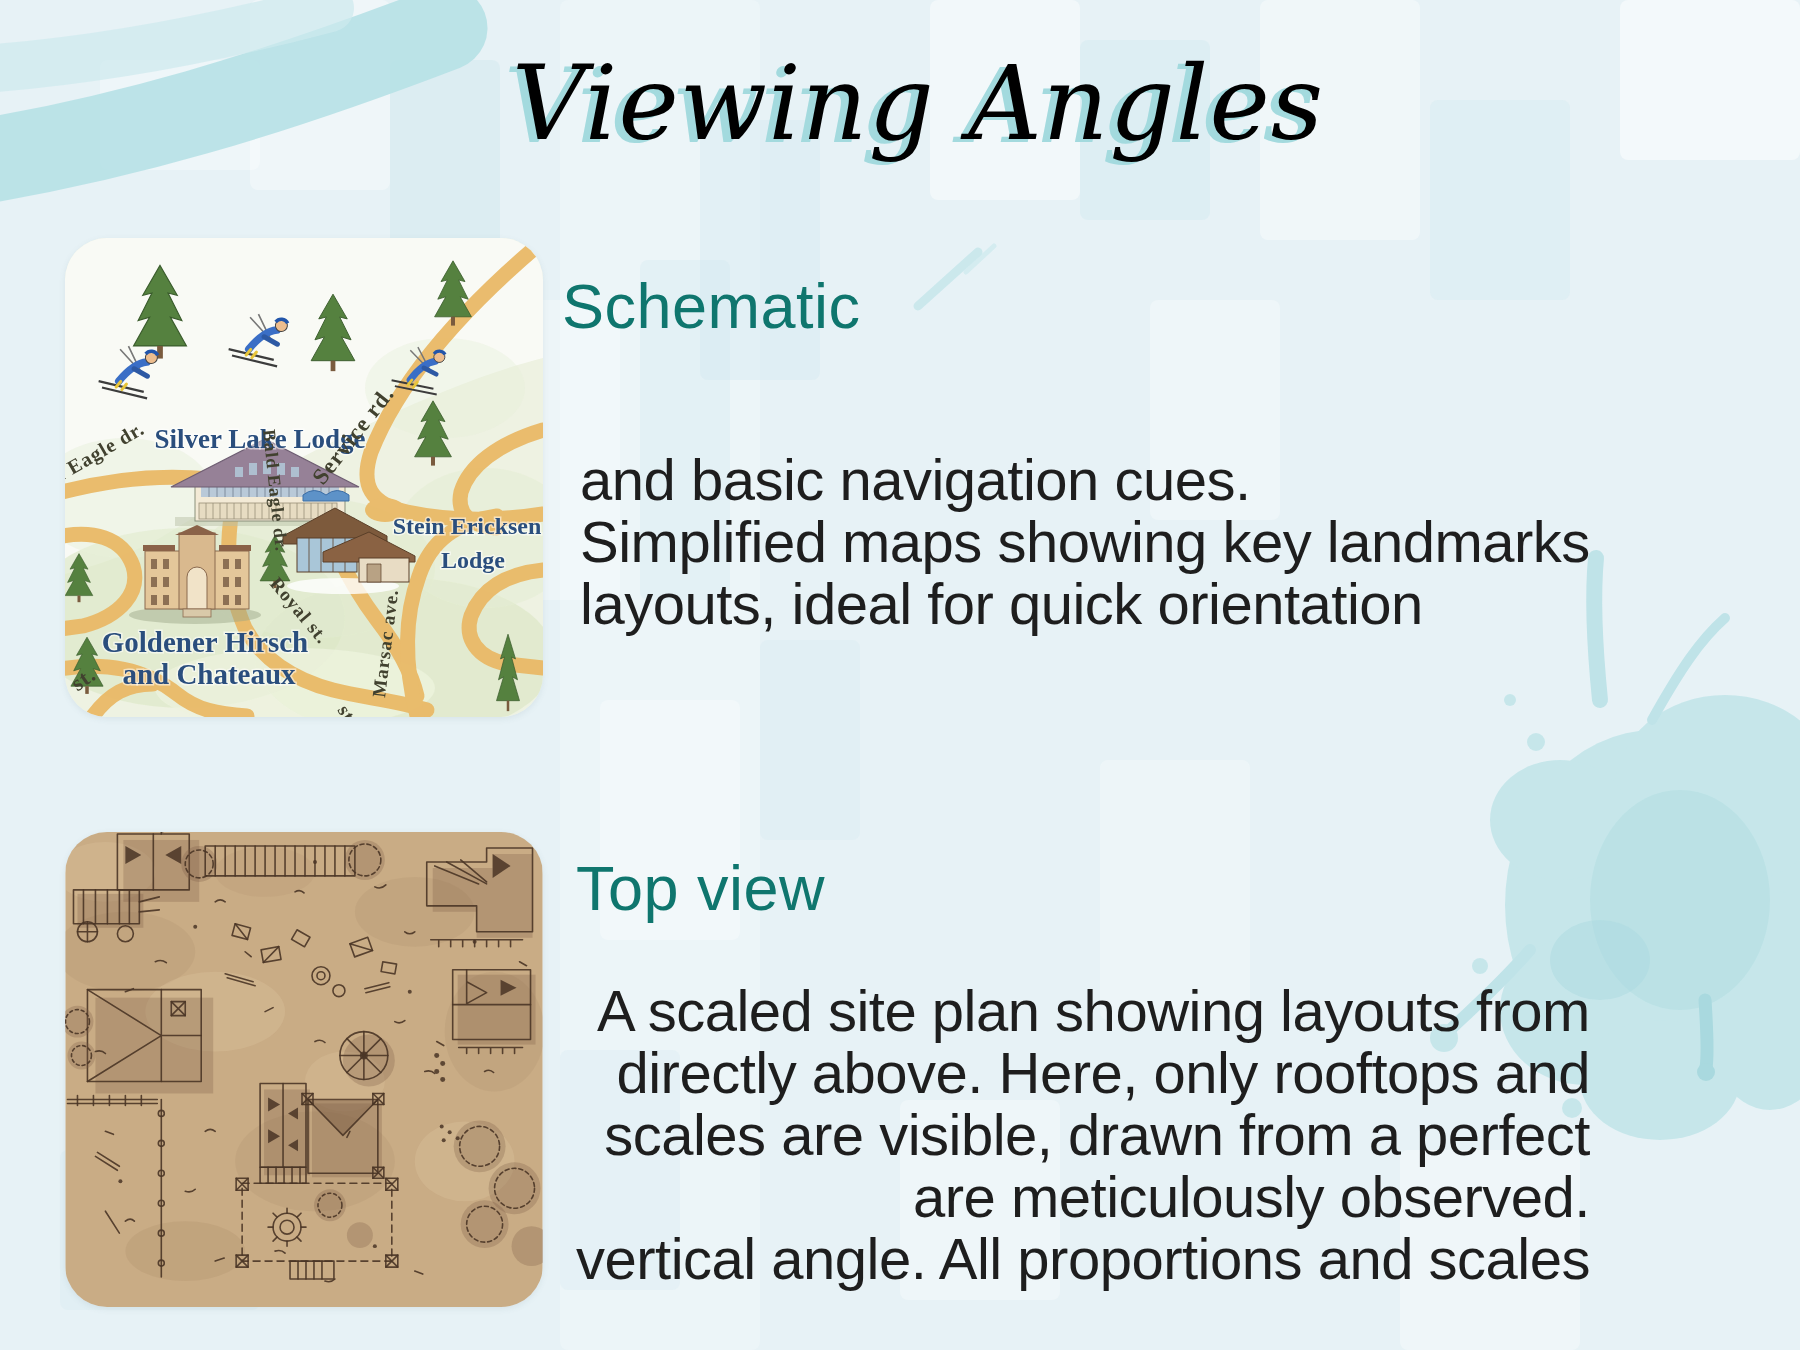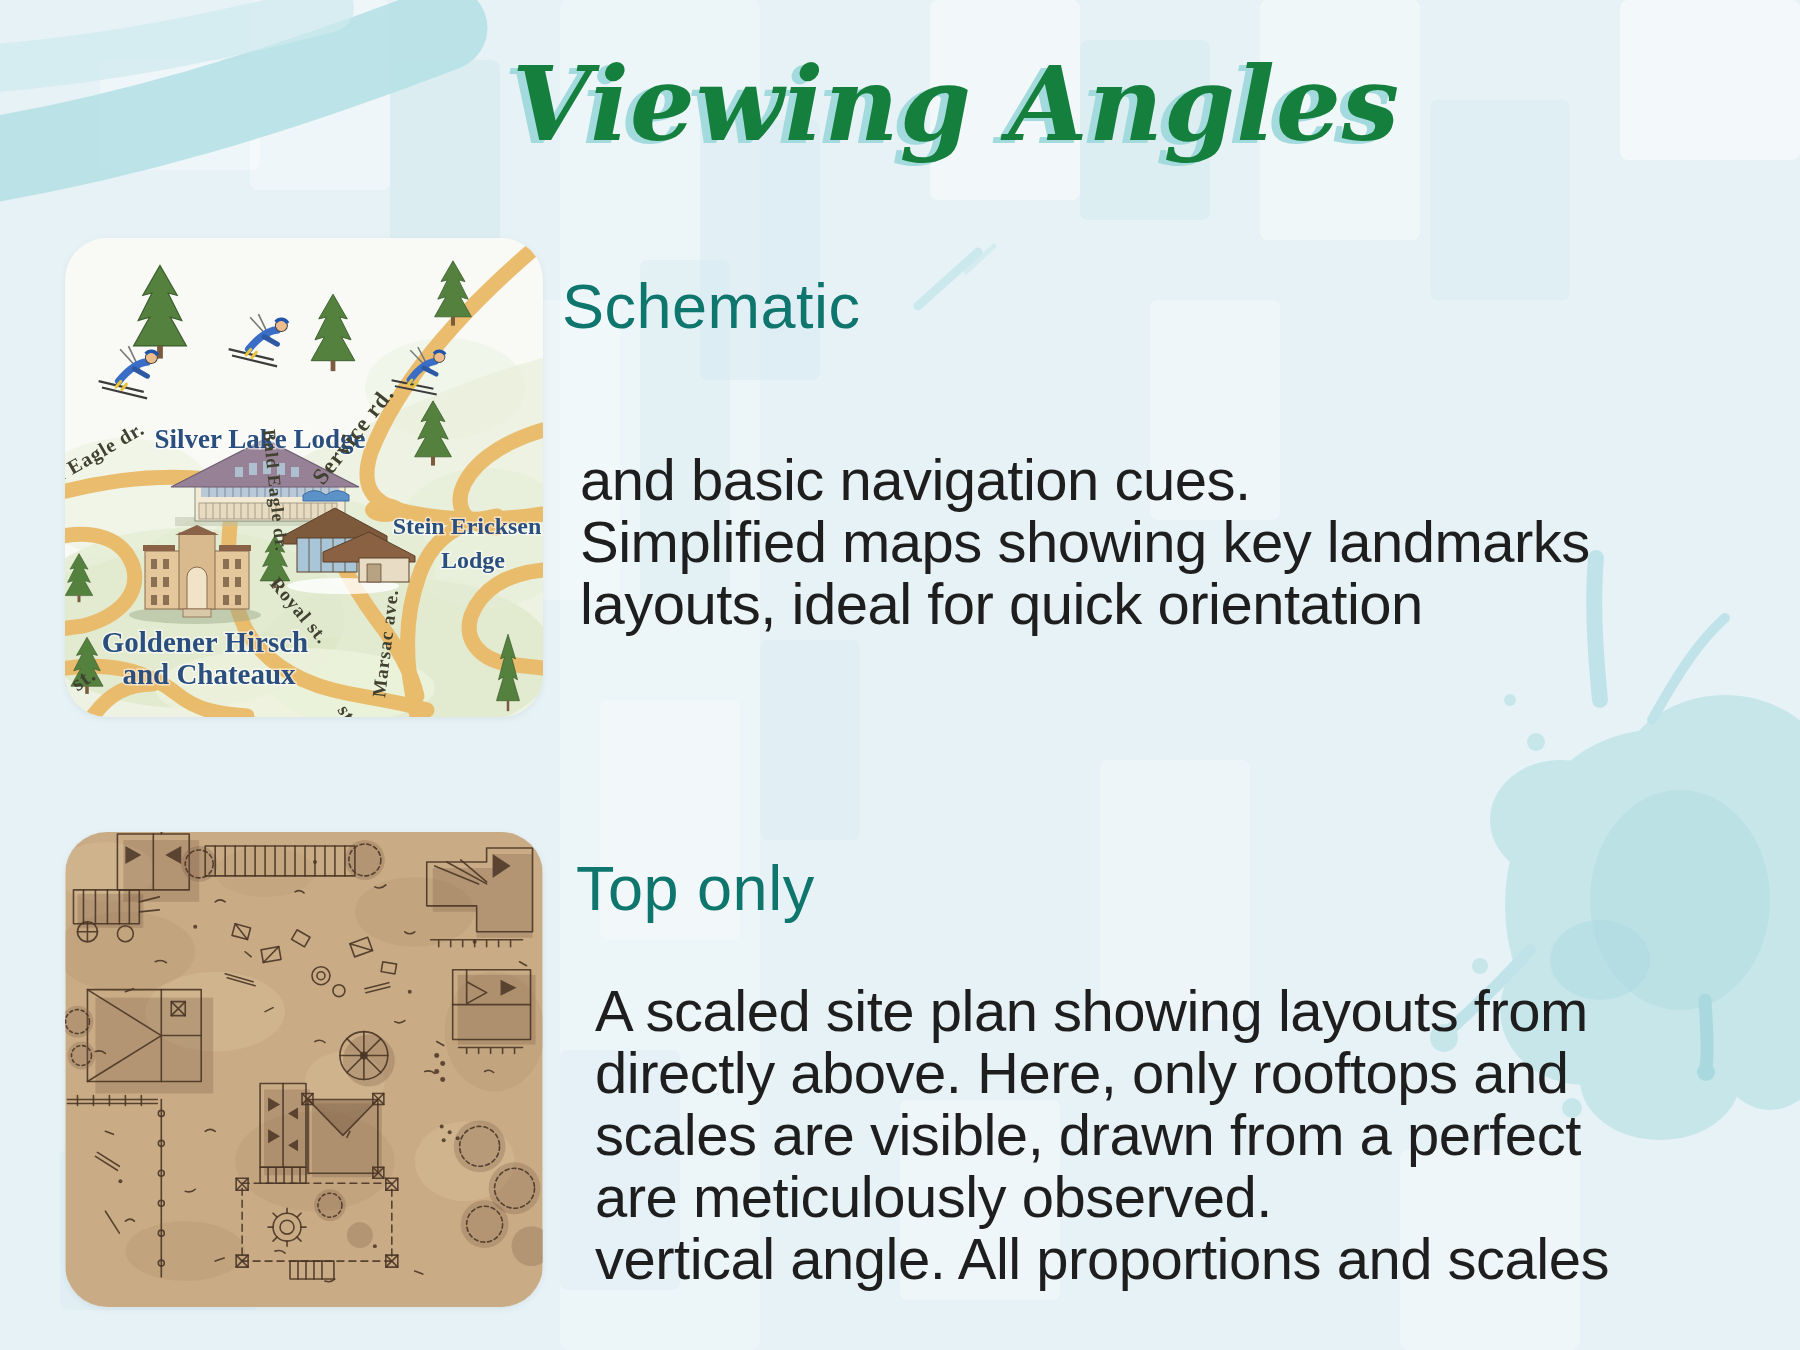--- a/index.html
+++ b/index.html
@@ -5,37 +5,37 @@
   html,body{margin:0;padding:0;}
   body{
     width:1800px;height:1350px;position:relative;overflow:hidden;
     background:#e7f2f6;
     font-family:"Liberation Sans",sans-serif;
   }
   .patch{position:absolute;border-radius:8px;}
   .bg-decor{position:absolute;left:0;top:0;width:1800px;height:1350px;}
   .title{
     position:absolute;left:512px;top:44px;margin:0;
-    font-family:"DejaVu Serif",serif;font-style:italic;font-weight:700;
-    font-size:102px;letter-spacing:1px;color:#15803d;
+    font-family:"DejaVu Serif",serif;font-style:italic;font-weight:400;
+    font-size:102px;letter-spacing:1px;color:#000000;
     text-shadow:-8px 3px 0 #a3dade;
     white-space:nowrap;
   }
   .heading{
     position:absolute;margin:0;font-weight:400;font-size:63px;
     color:#0f766e;letter-spacing:.5px;white-space:nowrap;
   }
   .h-schematic{left:562px;top:270px;}
   .h-topview{left:576px;top:852px;}
   .body-text{
     position:absolute;font-size:58px;line-height:62px;color:#1e1e1e;
     letter-spacing:-0.5px;white-space:nowrap;
   }
   .b1{left:580px;top:449px;}
-  .b2{left:595px;top:980px;}
+  .b2{left:576px;top:980px;text-align:right;}
   .map{
     position:absolute;width:478px;margin:0;border-radius:42px;overflow:hidden;
     box-shadow:0 2px 6px rgba(80,110,120,0.10);
   }
   .map1{left:65px;top:238px;height:479px;}
   .map2{left:65px;top:832px;height:475px;}
   .map svg{display:block;width:100%;height:100%;}
   .lodge-label{
     font-family:"Liberation Serif",serif;font-weight:700;fill:#2a4e7d;
     paint-order:stroke;stroke:rgba(255,255,255,0.55);stroke-width:3px;
@@ -423,21 +423,21 @@
         <circle cx="130" cy="95" r="2" class="inkf"></circle>
           <circle cx="345" cy="160" r="2" class="inkf"></circle>
         <circle cx="55" cy="350" r="2" class="inkf"></circle>
           <circle cx="310" cy="415" r="2" class="inkf"></circle>
         <circle cx="410" cy="110" r="2" class="inkf"></circle>
           <circle cx="250" cy="30" r="2" class="inkf"></circle>
       </g>
     </svg>
   </figure>
 
-  <h2 class="heading h-topview">Top only</h2>
+  <h2 class="heading h-topview">Top view</h2>
   <div class="body-text b2">
     <div>A scaled site plan showing layouts from</div>
     <div>directly above. Here, only rooftops and</div>
     <div>scales are visible, drawn from a perfect</div>
     <div>are meticulously observed.</div>
     <div>vertical angle. All proportions and scales</div>
   </div>
 
 </div>
 

